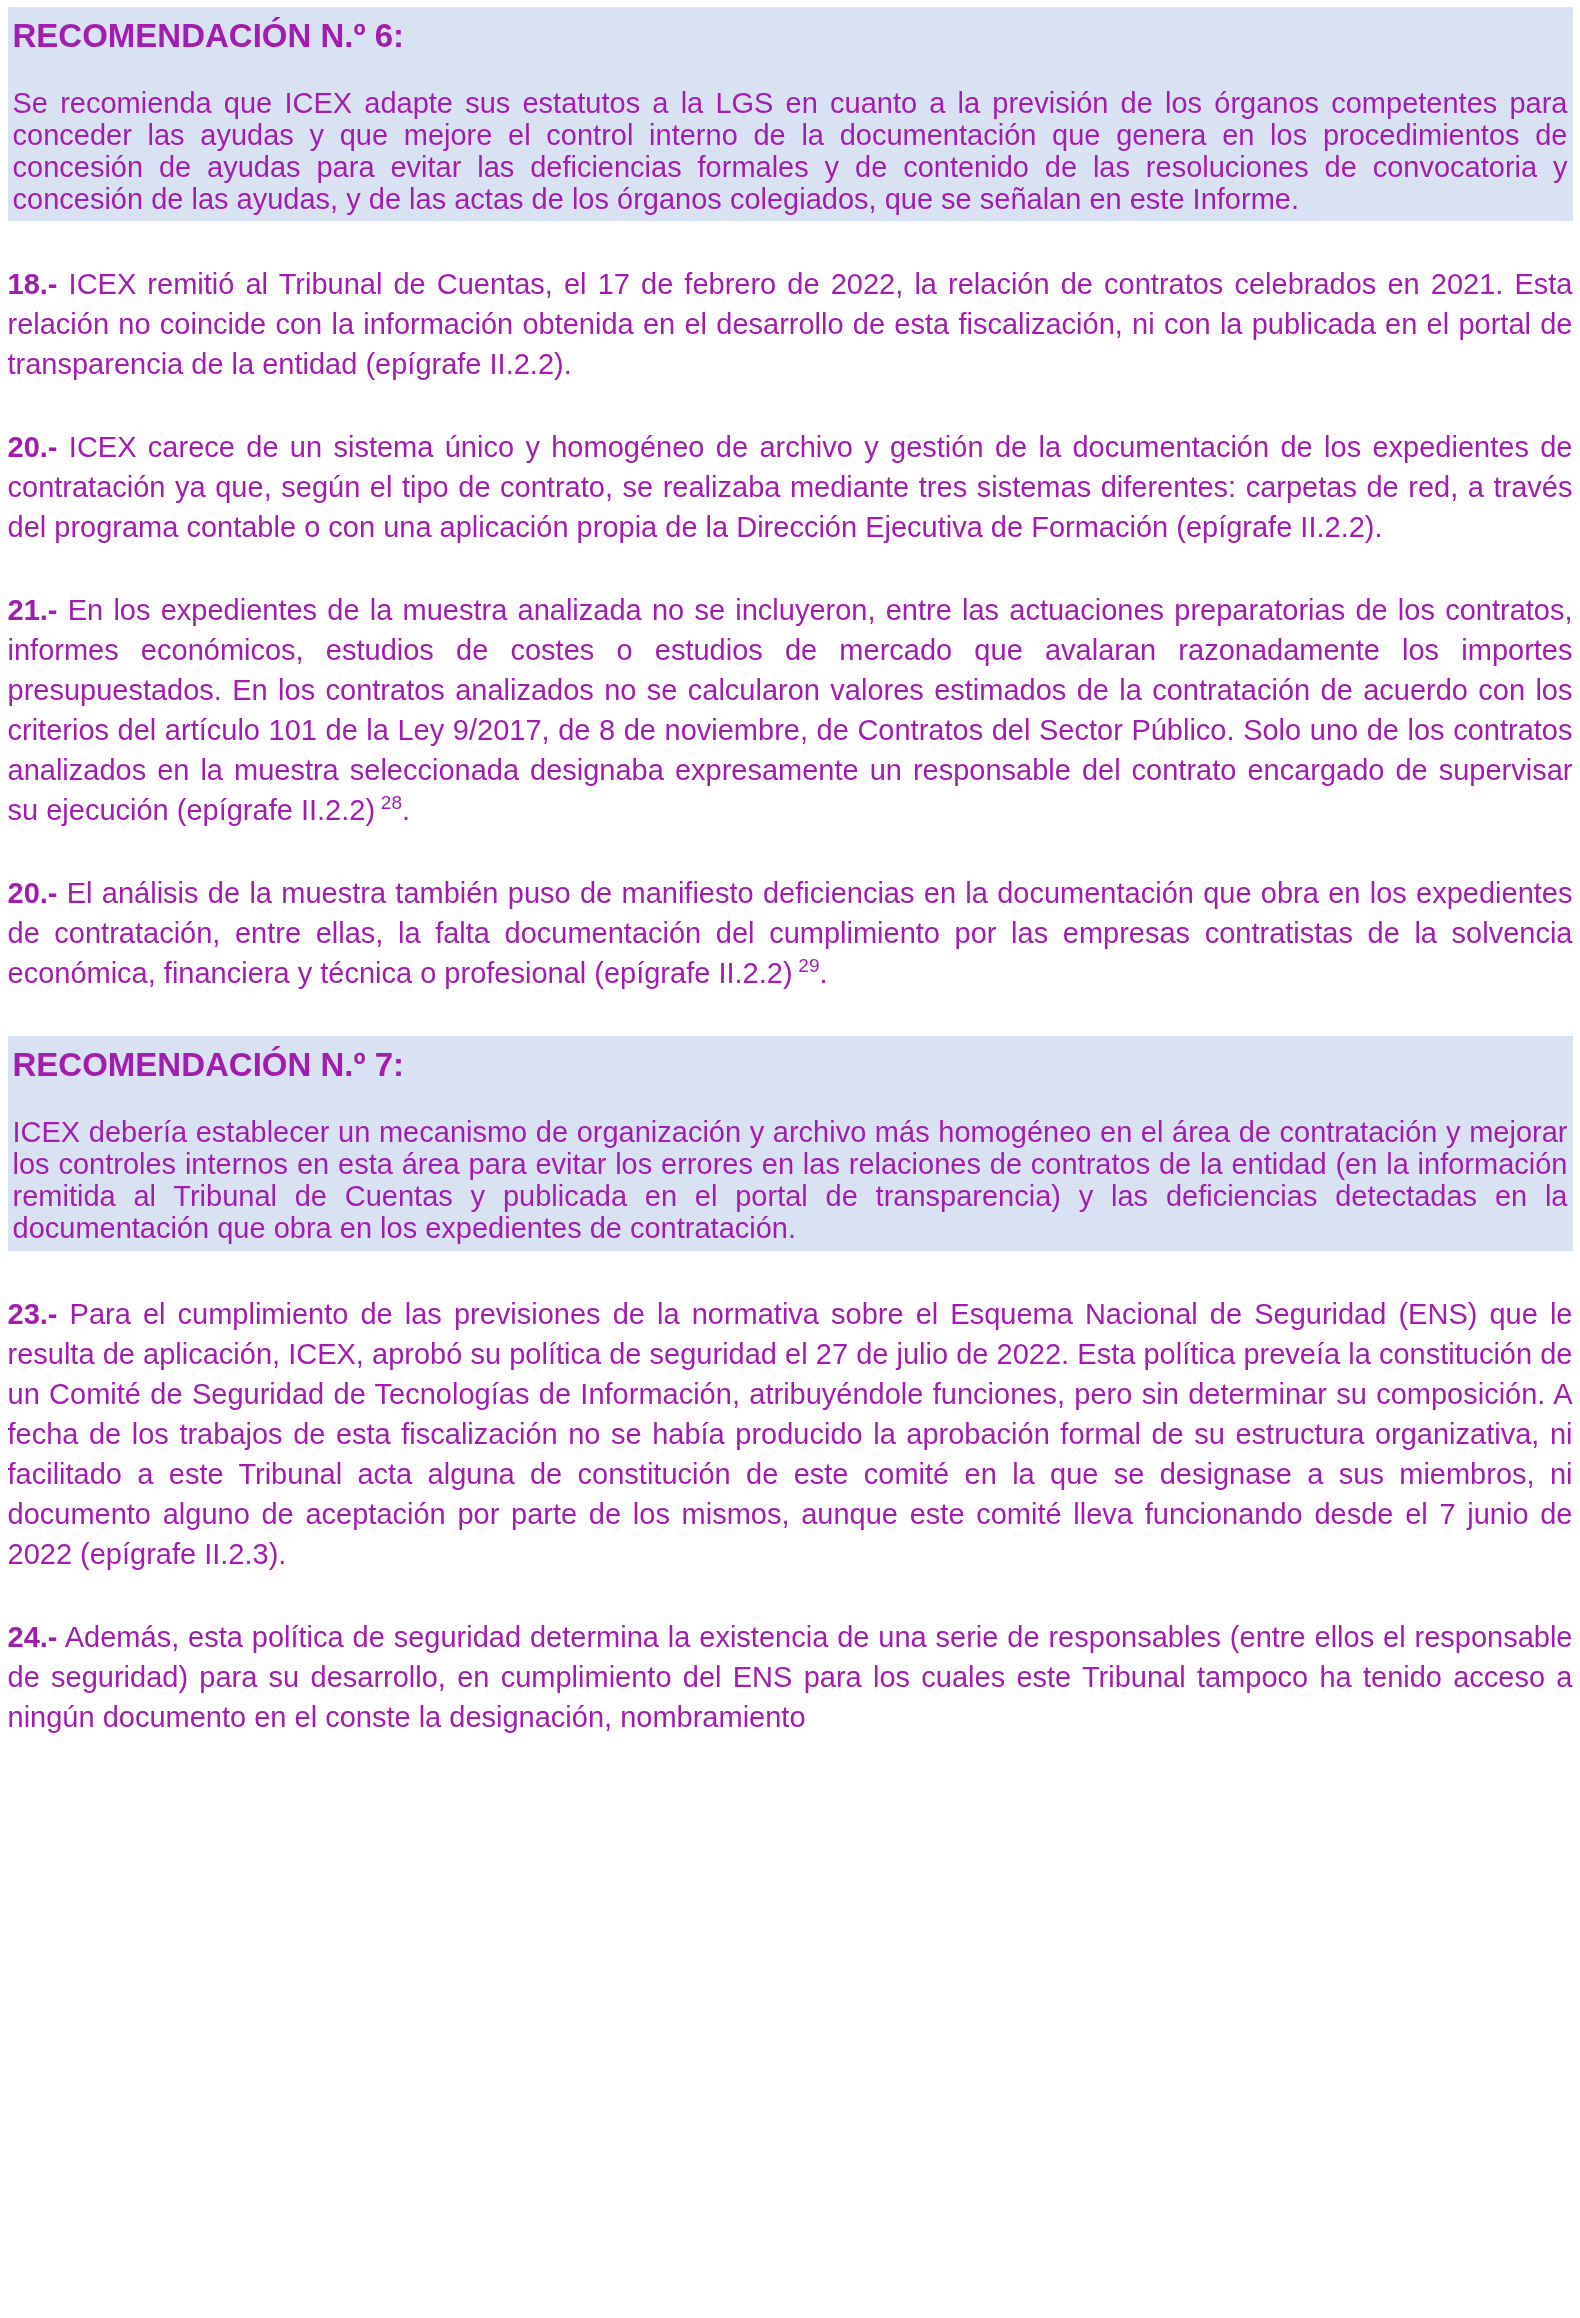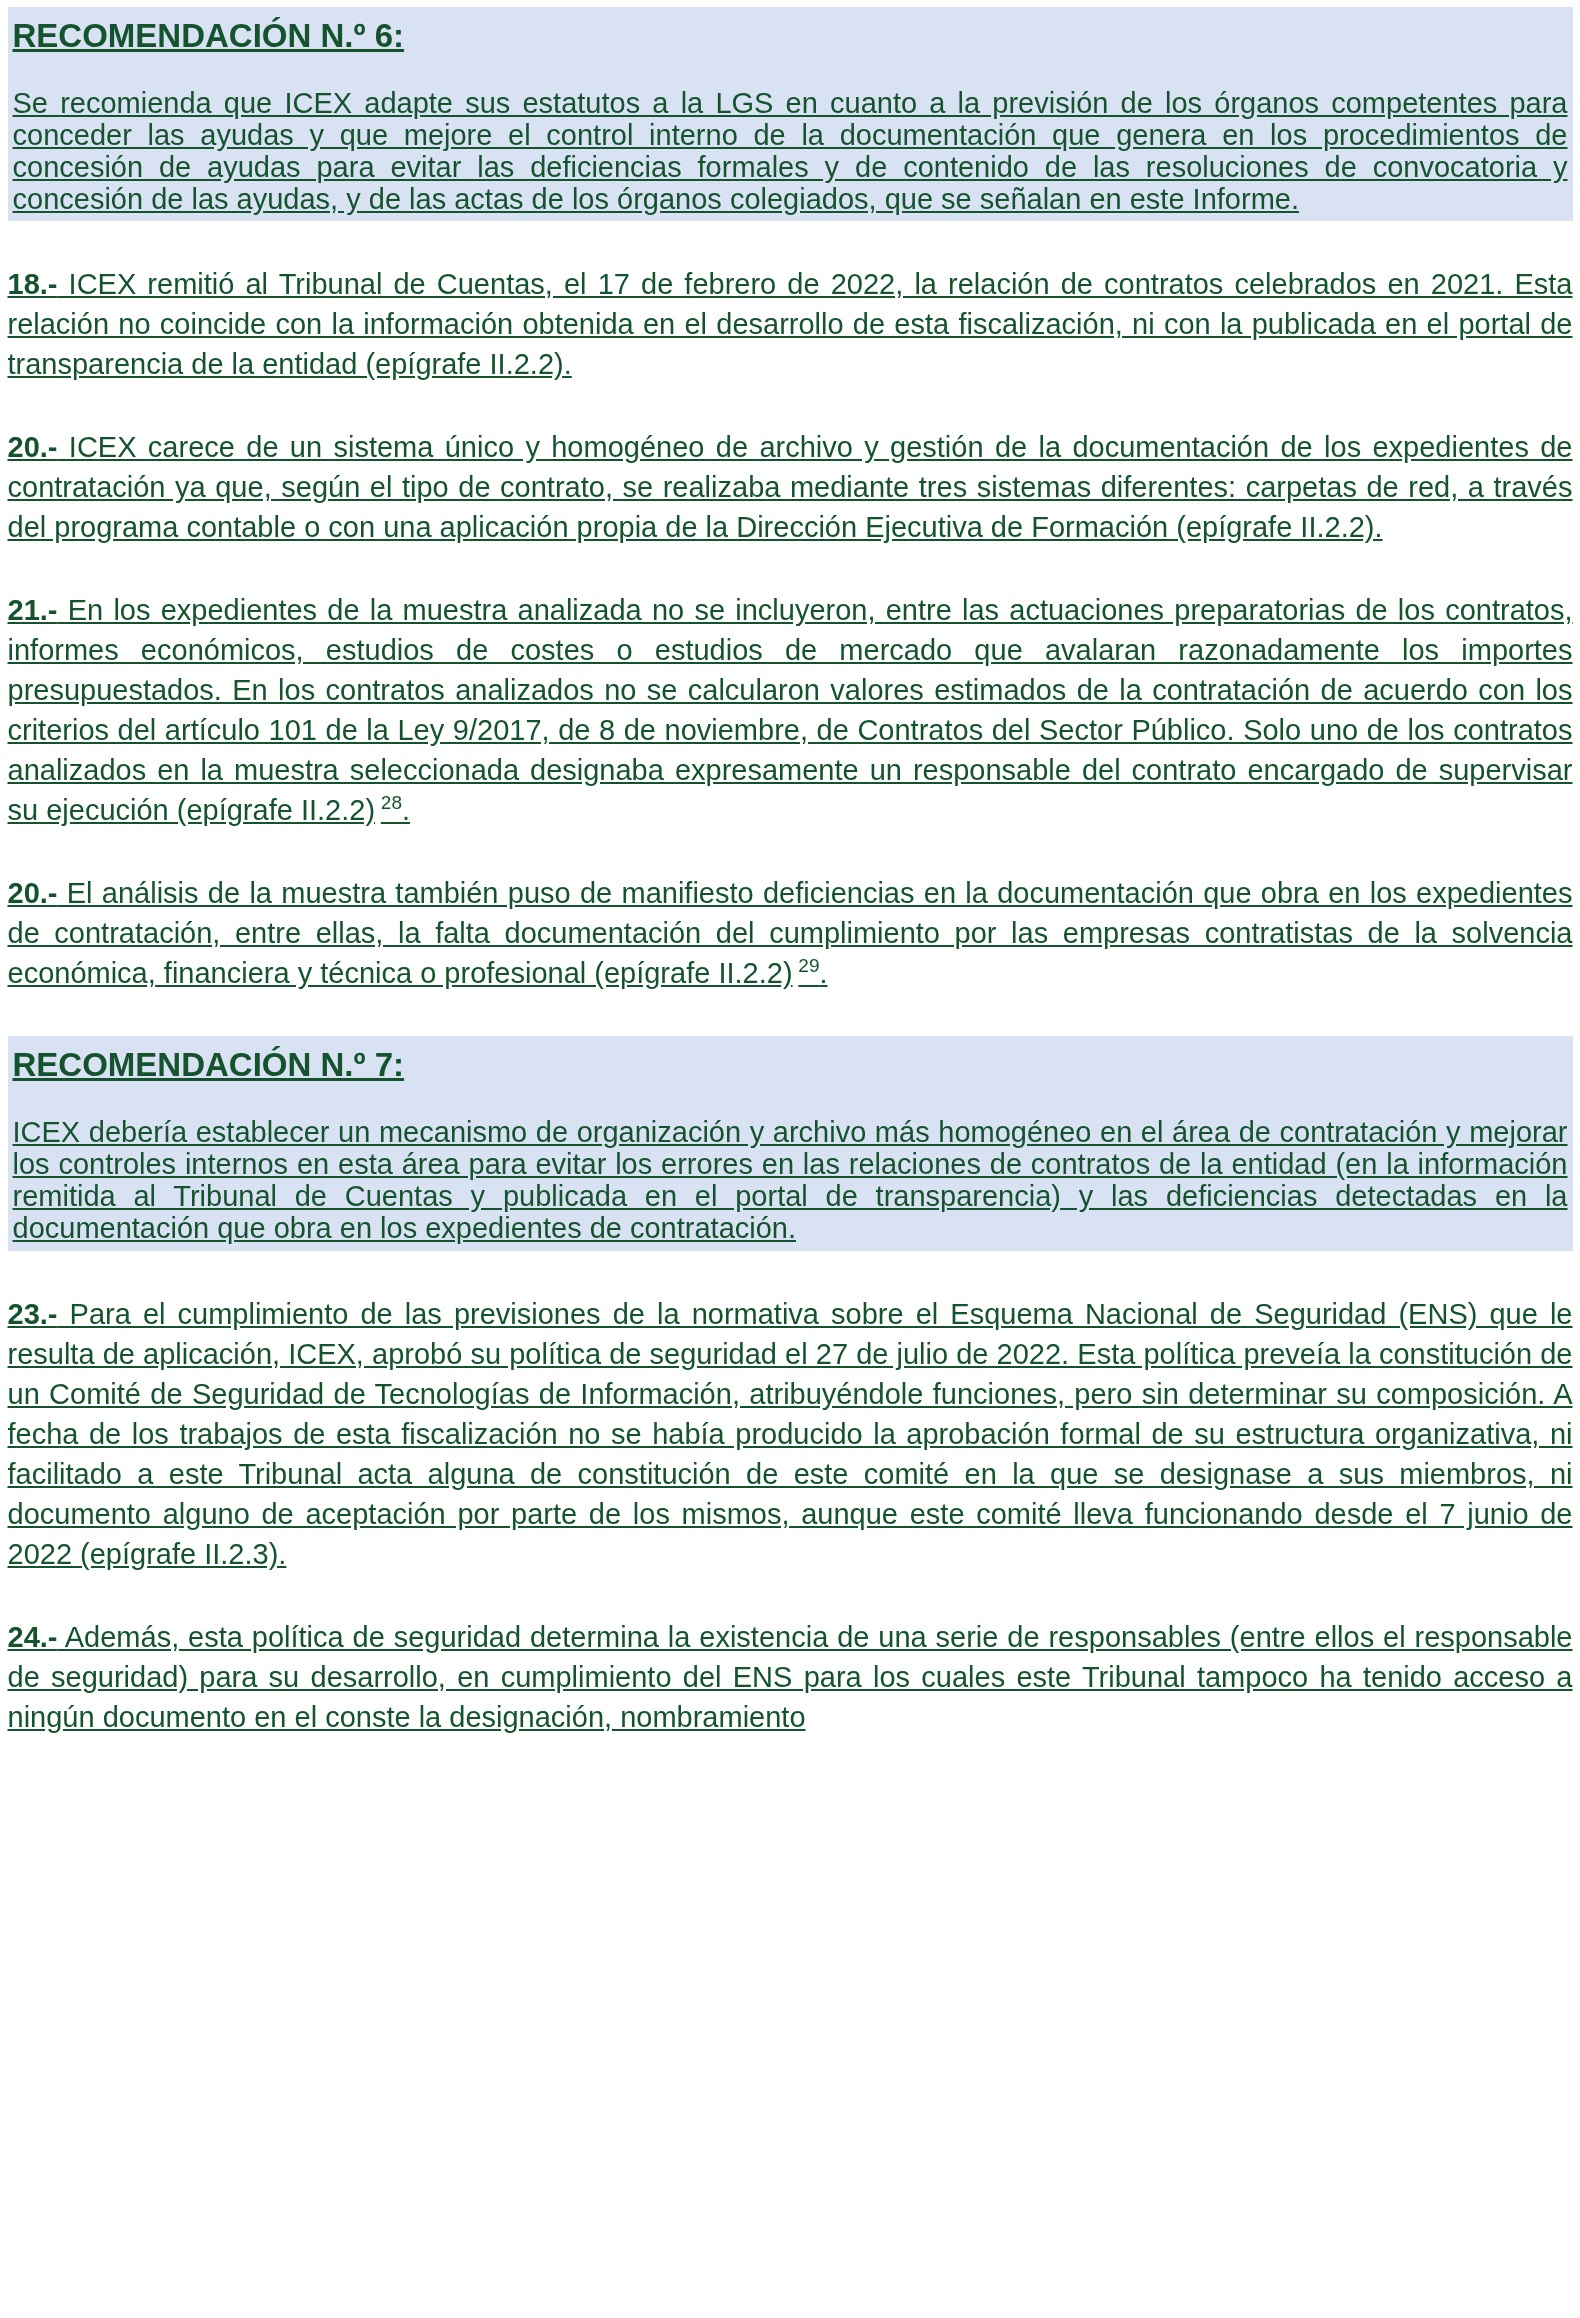--- a/index.html
+++ b/index.html
@@ -2,25 +2,24 @@
 <html lang="es" style="--highlight: #d9e2f3;font-size:13.4px"><head>
 <meta charset="utf-8">
 <title>Documento</title>
 <style>
   * { margin: 0; padding: 0; box-sizing: border-box; }
   html, body { background: #ffffff; }
   .page {
     width: 1580px;
     height: 1755px;
     background: #ffffff;
-    color: #14532d;
+    color: #a21caf;
     font-family: "Liberation Sans", sans-serif;
     padding: 6.7px 7.5px 0 7.5px;
     overflow: hidden;
-    text-decoration: underline;
   }
   .rec-box {
     background: var(--highlight, #d9e2f3);
     padding: 10px 5px 6.7px 5px;
     margin: 38px 0;
   }
   .rec-box.first { margin-top: 0; }
   .rec-title {
     font-size: 33px;
     font-weight: bold;

